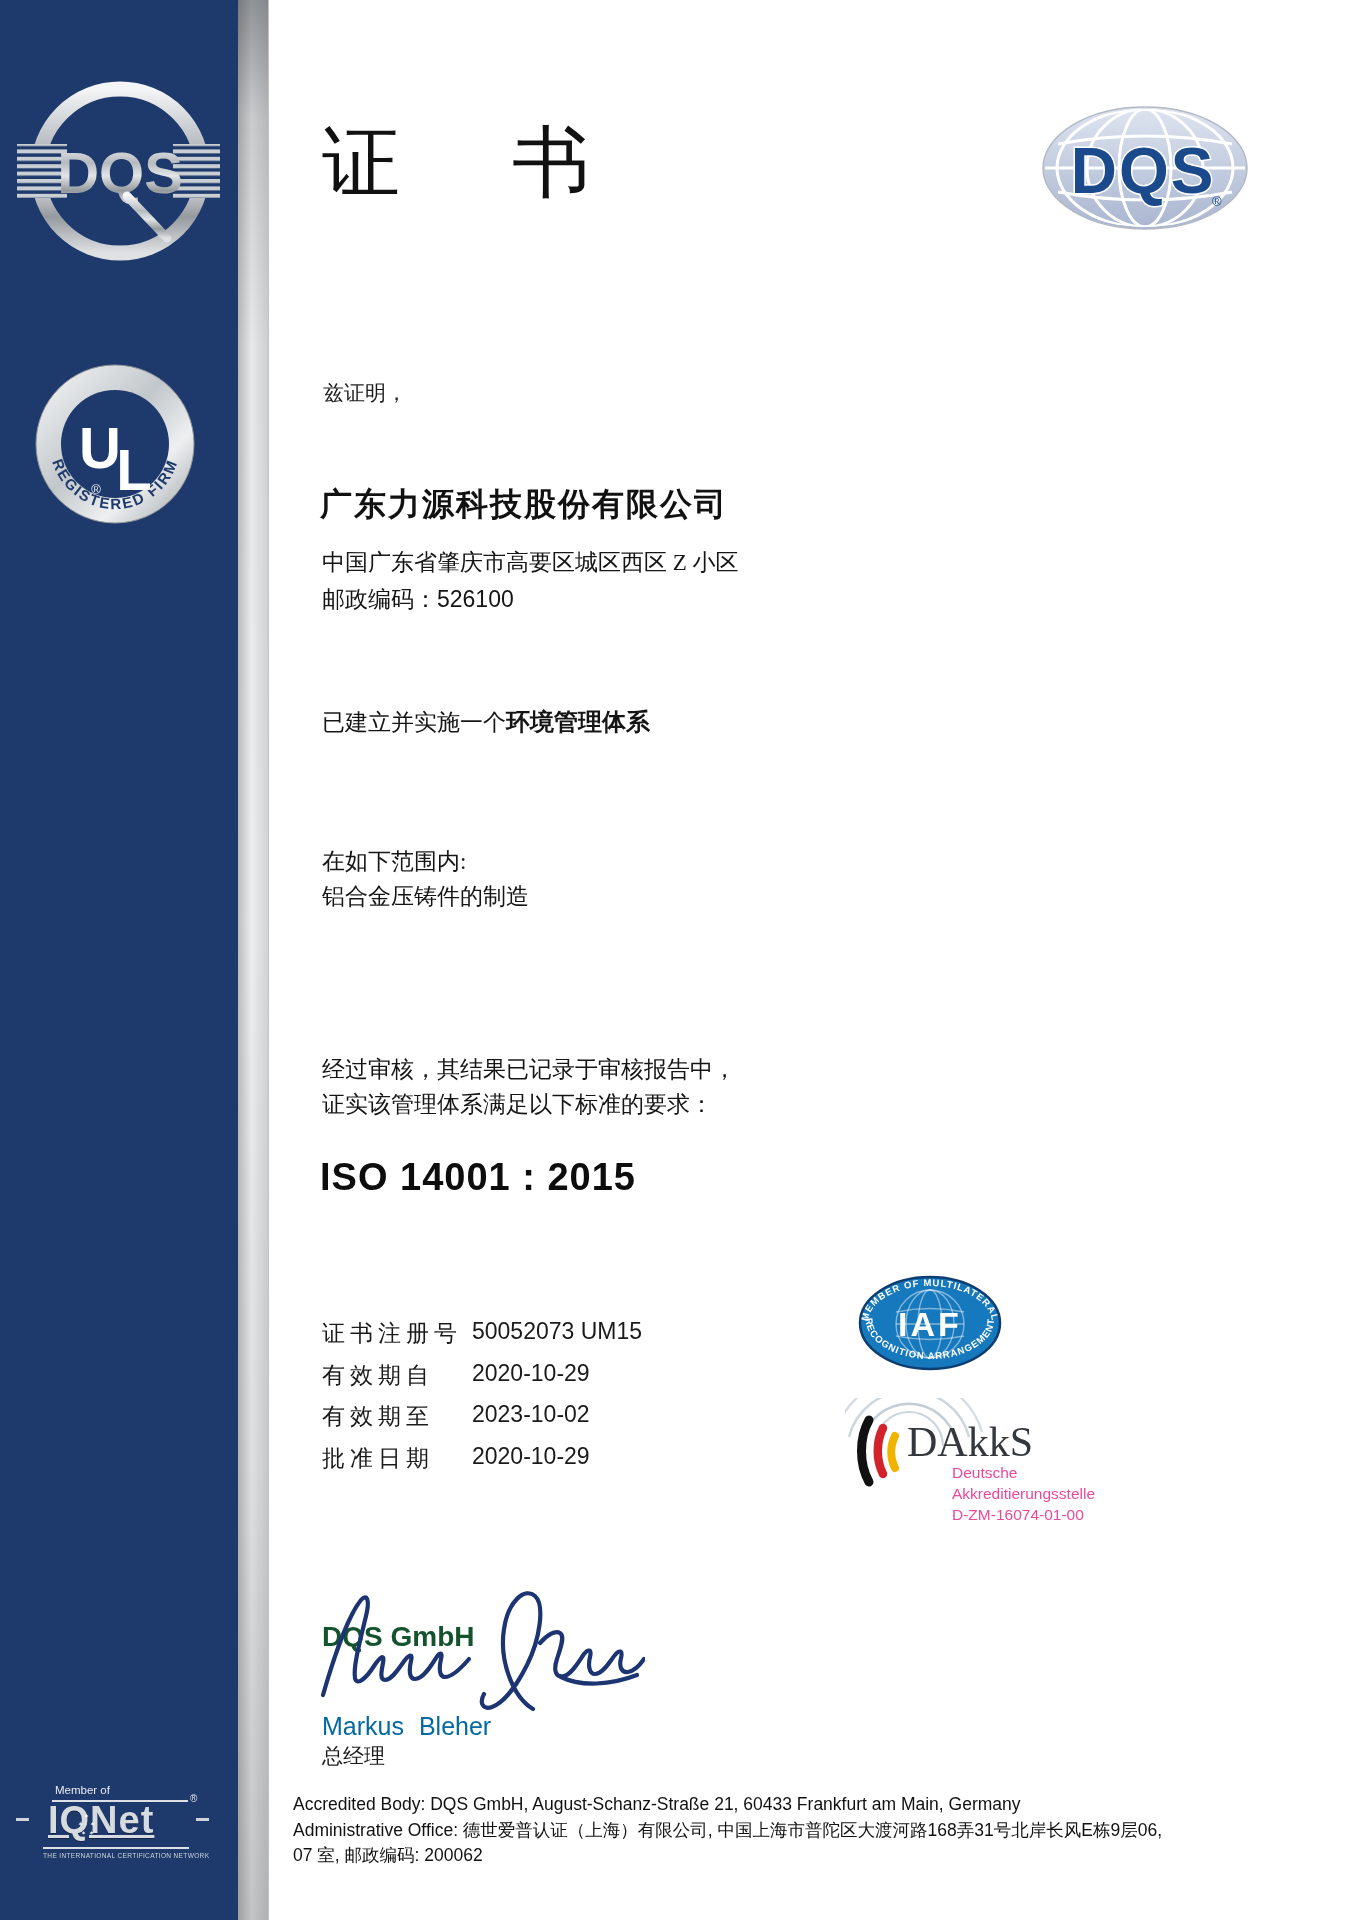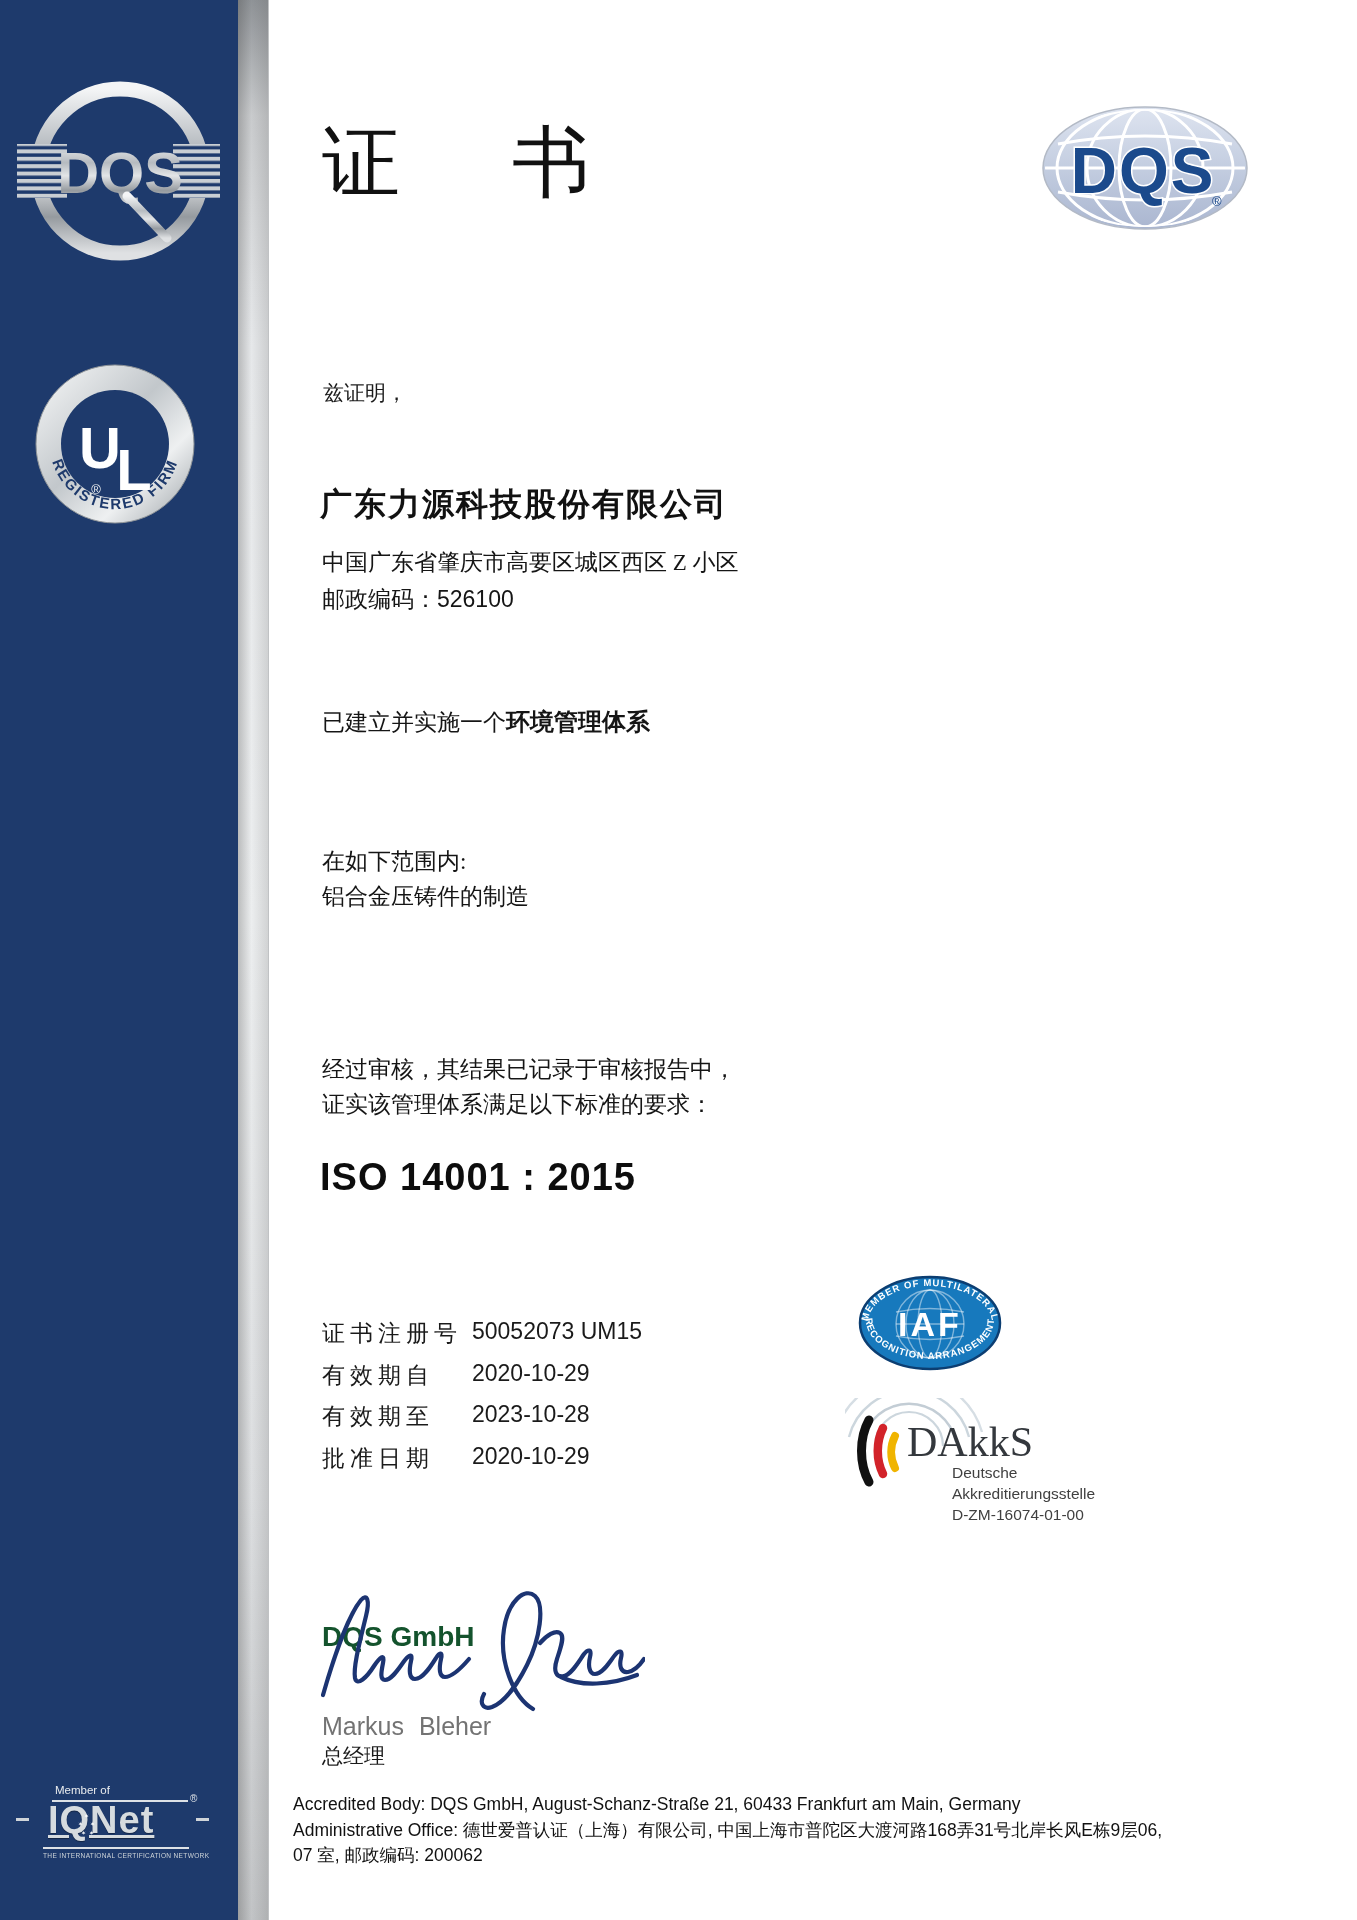--- a/index.html
+++ b/index.html
@@ -29,40 +29,40 @@
   #system-line b{font-family:"Liberation Sans","DejaVu Sans",sans-serif;font-size:24px;}
   #scope-block{left:322px;top:844px;}
   #audit-block{left:322px;top:1052px;}
   #standard-line{left:320px;top:1156px;font-size:38px;font-weight:bold;letter-spacing:1px;color:#0d0d0d;}
 
   .detail-row{left:322px;height:30px;width:620px;display:flex;}
   .detail-label{width:150px;font-size:23px;letter-spacing:5px;}
   .detail-value{font-size:23px;position:absolute;left:150px;}
 
   #dqs-gmbh{left:322px;top:1621px;font-size:28px;font-weight:bold;color:#14532d;}
-  #signer-name{left:322px;top:1712px;font-size:25px;word-spacing:8px;color:#737373;}
+  #signer-name{left:322px;top:1712px;font-size:25px;word-spacing:8px;color:#0369a1;}
   #signer-title{left:322px;top:1742px;font-size:21px;}
 
   #footer-block{left:293px;top:1792px;width:1020px;font-size:17.5px;line-height:25.5px;white-space:nowrap;color:#111;}
 
   
   .iqnet-line{background:#dde1e6;height:2px;}
   #iqnet-member{left:55px;top:1784px;font-size:11.5px;color:#e8ebee;}
   #iqnet-topline{left:52px;top:1800px;width:136px;}
   #iqnet-reg{left:190px;top:1793px;font-size:10px;color:#dfe3e7;}
   #iqnet-word{left:48px;top:1799px;font-size:38px;font-weight:bold;color:#d6dbdf;letter-spacing:1px;
               text-shadow:0 1px 1px rgba(0,0,0,.35);text-decoration:underline;}
   #iqnet-botline{left:43px;top:1847px;width:146px;}
   #iqnet-tagline{left:43px;top:1851px;font-size:8px;letter-spacing:.4px;color:#ced4d9;
                  transform:scaleX(.82);transform-origin:left;white-space:nowrap;}
   .iqnet-dash{height:3px;width:13px;background:#cfd4d9;top:1818px;}
   .iqnet-star{position:absolute;color:#ffffff;font-size:6px;}
 
   
-  #dakks-lines{left:952px;top:1462px;font-size:15.5px;line-height:21px;color:#404040;}
+  #dakks-lines{left:952px;top:1462px;font-size:15.5px;line-height:21px;color:#ec4899;}
 </style>
 </head>
 <body>
 
 <div id="page">
 
   <div id="sidebar" class="abs"></div>
   <div id="silver-strip" class="abs"></div>
 
   <svg class="abs" style="left:15px;top:68px" width="205" height="205" viewBox="0 0 205 205">
@@ -173,21 +173,21 @@
   <div class="abs detail-row" style="top:1318px">
     <span class="serif detail-label">证书注册号</span>
     <span class="sans detail-value">50052073 UM15</span>
   </div>
   <div class="abs detail-row" style="top:1360px">
     <span class="serif detail-label">有效期自</span>
     <span class="sans detail-value">2020-10-29</span>
   </div>
   <div class="abs detail-row" style="top:1401px">
     <span class="serif detail-label">有效期至</span>
-    <span class="sans detail-value">2023-10-28</span>
+    <span class="sans detail-value">2023-10-02</span>
   </div>
   <div class="abs detail-row" style="top:1443px">
     <span class="serif detail-label">批准日期</span>
     <span class="sans detail-value">2020-10-29</span>
   </div>
 
   <svg class="abs" style="left:852px;top:1272px" width="156" height="104" viewBox="0 0 156 104">
     <defs>
         <clipPath id="clipIAF">
           <ellipse cx="78" cy="51" rx="68" ry="44"></ellipse>

